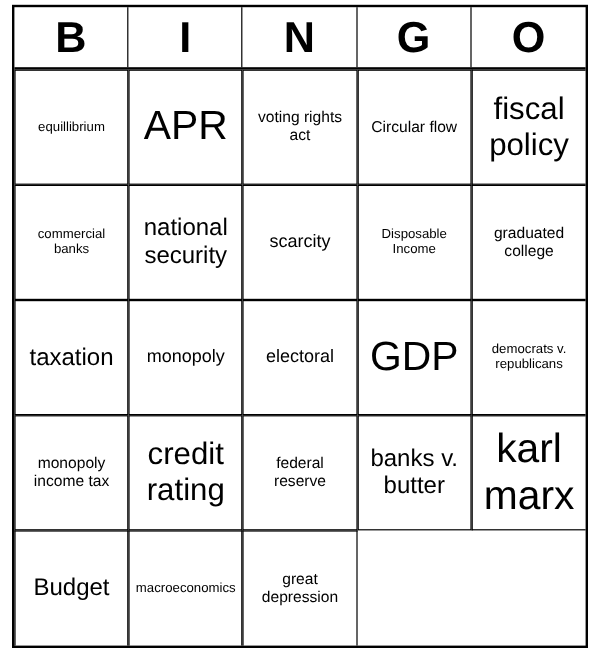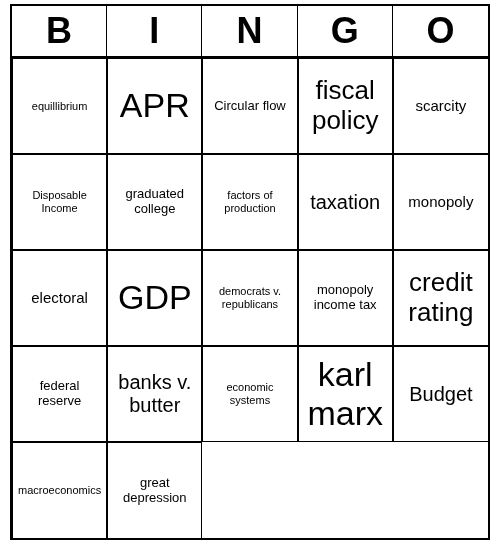--- a/index.html
+++ b/index.html
@@ -101,34 +101,35 @@
   <div class="bingo-header">
   <div class="bingo-header-cell">B</div>
       <div class="bingo-header-cell">I</div>
       <div class="bingo-header-cell">N</div>
       <div class="bingo-header-cell">G</div>
       <div class="bingo-header-cell">O</div>
     </div>
   <div class="bingo-grid">
   <div class="bingo-cell size-xs">equillibrium</div>
       <div class="bingo-cell size-xxl bold">APR</div>
+      <div class="bingo-cell size-sm">voting rights act</div>
       <div class="bingo-cell size-sm">Circular flow</div>
       <div class="bingo-cell size-xl bold">fiscal policy</div>
+      <div class="bingo-cell size-xs">commercial banks</div>
+      <div class="bingo-cell size-lg bold">national security</div>
       <div class="bingo-cell size-md">scarcity</div>
       <div class="bingo-cell size-xs">Disposable Income</div>
       <div class="bingo-cell size-sm">graduated college</div>
-      <div class="bingo-cell size-xs">factors of production</div>
       <div class="bingo-cell size-lg">taxation</div>
       <div class="bingo-cell size-md">monopoly</div>
       <div class="bingo-cell size-md">electoral</div>
       <div class="bingo-cell size-xxl bold">GDP</div>
       <div class="bingo-cell size-xs">democrats v. republicans</div>
       <div class="bingo-cell size-sm">monopoly income tax</div>
       <div class="bingo-cell size-xl bold">credit rating</div>
       <div class="bingo-cell size-sm">federal reserve</div>
       <div class="bingo-cell size-lg">banks v. butter</div>
-      <div class="bingo-cell size-xs">economic systems</div>
       <div class="bingo-cell size-xxl bold">karl marx</div>
       <div class="bingo-cell size-lg">Budget</div>
       <div class="bingo-cell size-xs">macroeconomics</div>
       <div class="bingo-cell size-sm">great depression</div>
     </div>
 </div>
 
 </body></html>

